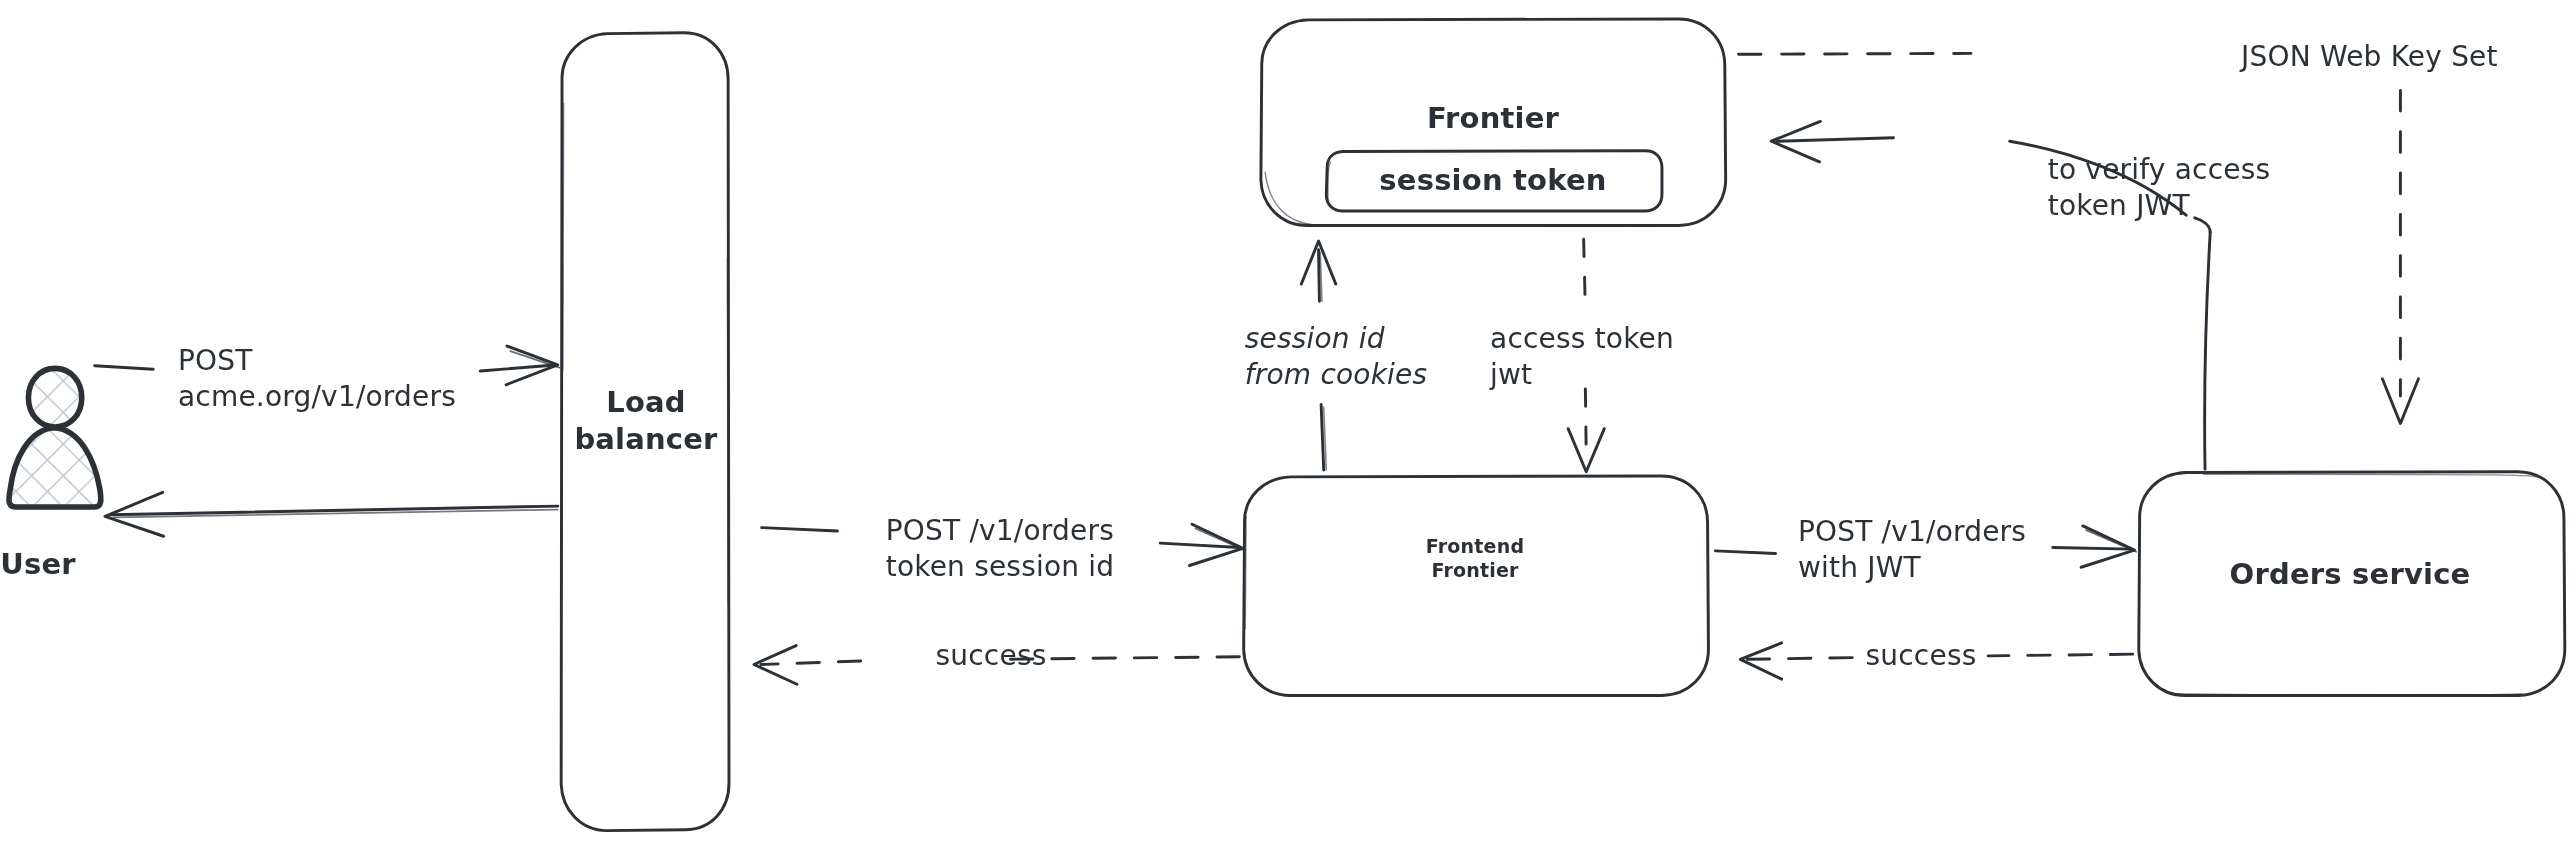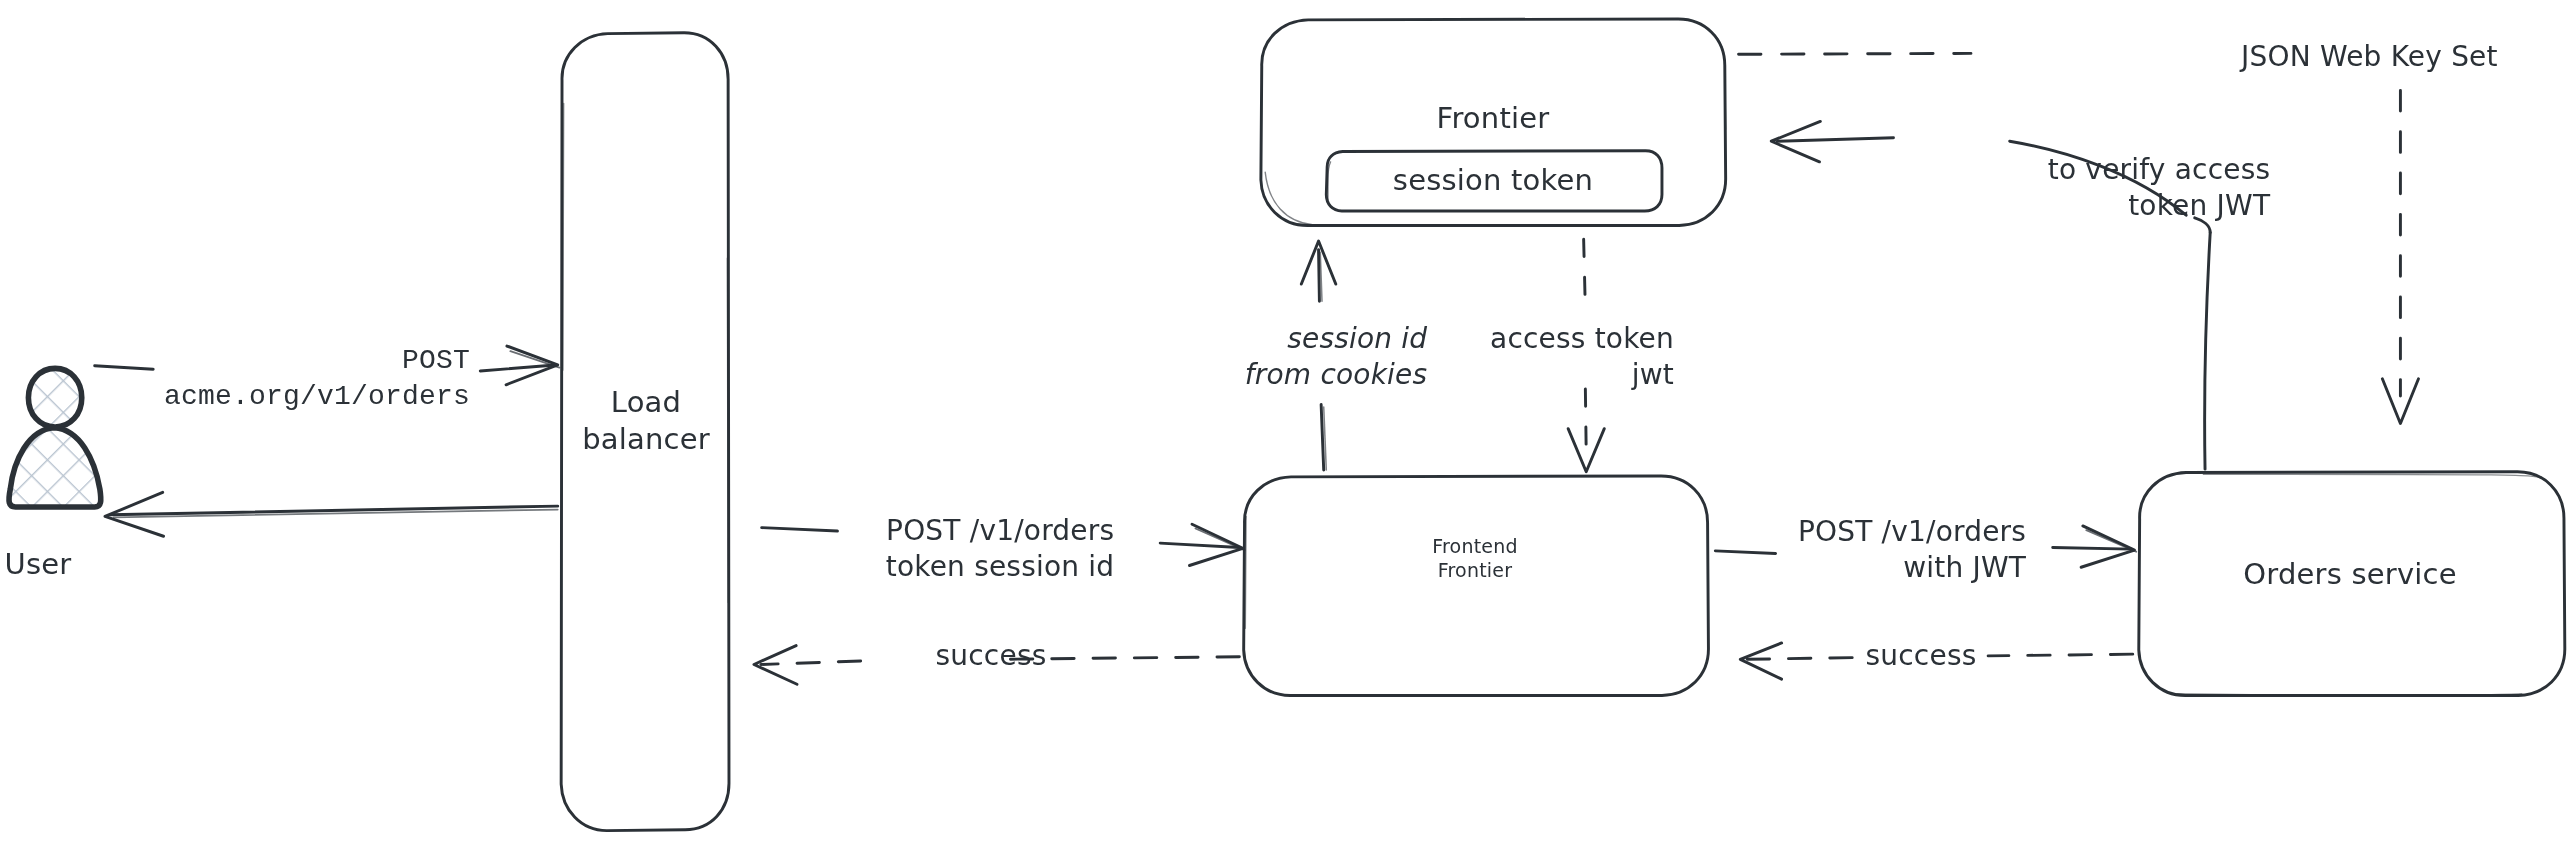--- a/index.html
+++ b/index.html
@@ -23,22 +23,22 @@
   }
   .lbl{
     position:absolute;
     color:#2b3137;
     font-family:"DejaVu Sans", sans-serif;
     line-height:1.28;
     white-space:pre;
     letter-spacing:0.2px;
     pointer-events:none;
   }
-  .node-label{ text-align:center; }
-  .edge-label{ text-align:right; }
+  .node-label{ text-align:center;font-weight:bold; }
+  .edge-label{ text-align:left; }
   .ctr{ transform:translate(-50%,-50%); }
 </style>
 </head>
 <body>
 
 <div id="stage">
 
   <svg id="canvas" viewBox="0 0 2993 984" xmlns="http://www.w3.org/2000/svg">
     <defs>
       <pattern id="hatch" width="26" height="26" patternUnits="userSpaceOnUse" patternTransform="rotate(45)">
@@ -175,21 +175,21 @@
   <div class="lbl node-label ctr" style="left:646px; top:421px; font-size:29px;"><span>Load</span><br><span>balancer</span></div>
 
   <div class="lbl node-label ctr" style="left:1493px; top:119px; font-size:29px;">Frontier</div>
 
   <div class="lbl node-label ctr" style="left:1493px; top:181px; font-size:29px;">session token</div>
 
   <div class="lbl node-label ctr" style="left:1475px; top:558px; font-size:19px;"><span>Frontend</span><br><span>Frontier</span></div>
 
   <div class="lbl node-label ctr" style="left:2350px; top:575px; font-size:29px;">Orders service</div>
 
-  <div class="lbl edge-label ctr" style="left:317px; top:379px; font-size:28px;font-family:Liberation Mono, monospace;"><span>POST</span><br><span>acme.org/v1/orders</span></div>
+  <div class="lbl edge-label ctr" style="left:317px; top:379px; font-size:28px;"><span>POST</span><br><span>acme.org/v1/orders</span></div>
 
   <div class="lbl edge-label ctr" style="left:1000px; top:549px; font-size:28px;"><span>POST /v1/orders</span><br><span>token session id</span></div>
 
   <div class="lbl edge-label ctr" style="left:991px; top:656px; font-size:28px;">success</div>
 
   <div class="lbl edge-label ctr" style="left:1336px; top:357px; font-size:28px;font-style:italic;"><span>session id</span><br><span>from cookies</span></div>
 
   <div class="lbl edge-label ctr" style="left:1582px; top:357px; font-size:28px;"><span>access token</span><br><span>jwt</span></div>
 
   <div class="lbl edge-label ctr" style="left:1912px; top:550px; font-size:28px;"><span>POST /v1/orders</span><br><span>with JWT</span></div>

